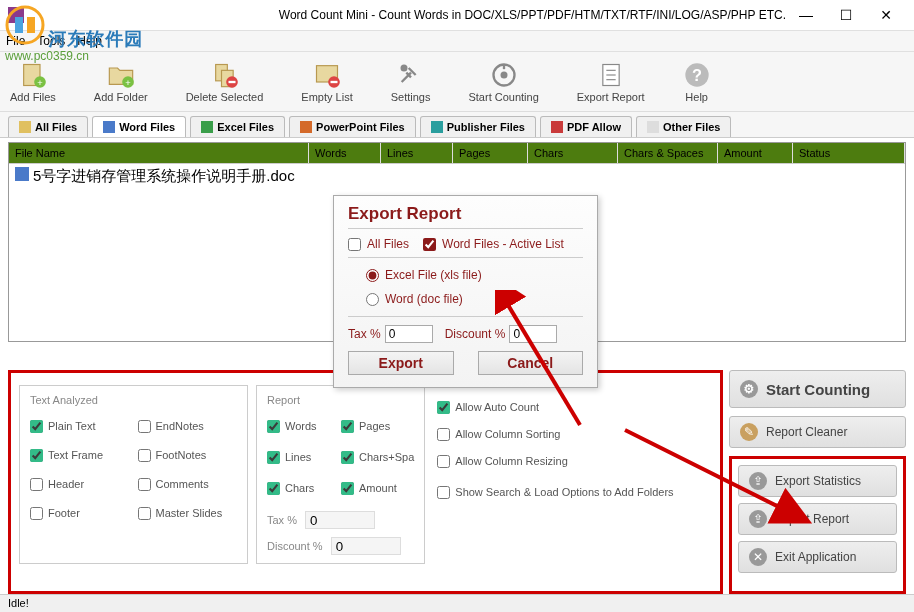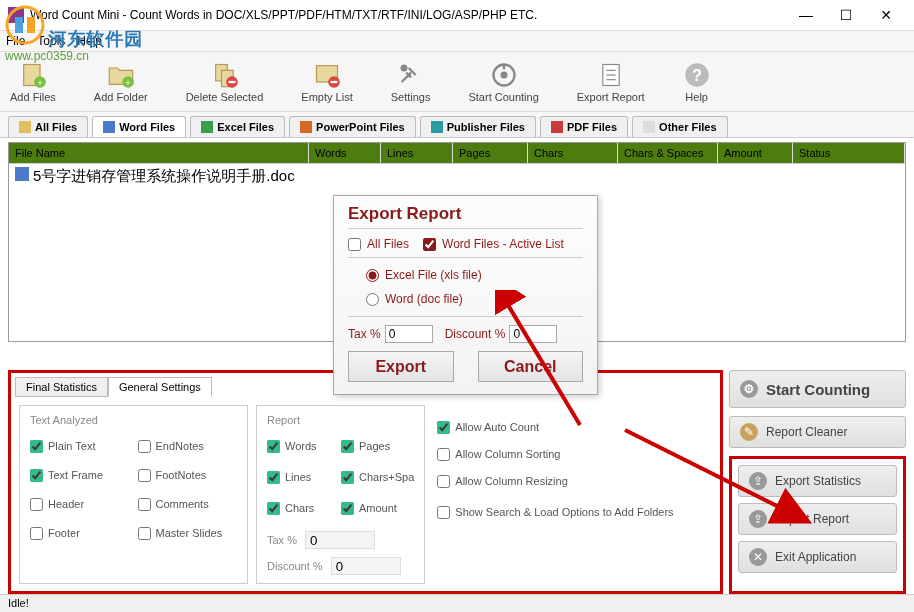--- a/index.html
+++ b/index.html
@@ -1,20 +1,20 @@
 <!DOCTYPE html>
 <html><head>
 <meta charset="utf-8">
 <style>
 * { box-sizing: border-box; margin: 0; padding: 0; font-family: "Segoe UI", Tahoma, sans-serif; }
 body { width: 914px; height: 612px; background: #fff; position: relative; overflow: hidden; font-size: 12px; }
 
 .titlebar { height: 30px; display: flex; align-items: center; padding: 0 8px; background: #fff; }
 .titlebar .icon { width: 16px; height: 16px; background: #8b3a8b; margin-right: 6px; }
-.titlebar .title { flex: 1; color: #000; font-size: 12px; }
+.titlebar .title { flex: 1; color: #000; font-size: 12px; text-align: right; }
 .titlebar .btn { width: 40px; height: 30px; display: flex; align-items: center; justify-content: center; color: #000; font-size: 14px; }
 
 .watermark { position: absolute; top: 5px; left: 5px; z-index: 50; pointer-events: none; }
 .watermark .logo { display: inline-block; width: 40px; height: 40px; }
 .watermark .txt { color: #2b7bb9; font-size: 18px; font-weight: bold; letter-spacing: 1px; }
 .watermark .url { color: #5a9e3a; font-size: 12px; margin-top: -2px; }
 
 .menubar { height: 22px; display: flex; align-items: center; padding: 0 6px; gap: 12px; background: #f6f6f6; border-top: 1px solid #e0e0e0; border-bottom: 1px solid #e0e0e0; }
 .menubar span { font-size: 12px; }
 
@@ -56,21 +56,21 @@
 .dialog { position: absolute; top: 195px; left: 333px; width: 265px; background: linear-gradient(#fdfdfd,#f3f3f3); border: 1px solid #aaa; box-shadow: 2px 2px 6px rgba(0,0,0,.2); padding: 8px 14px 12px; z-index: 60; }
 .dialog h2 { color: #8b1a1a; font-size: 17px; font-weight: bold; margin-bottom: 4px; }
 .dialog hr { border: none; border-top: 1px solid #ccc; margin: 4px 0 8px; }
 .dialog .drow { display: flex; align-items: center; gap: 6px; margin: 6px 0; font-size: 12px; color: #8b1a1a; }
 .dialog .drow input[type=checkbox] { accent-color: #8b1a1a; }
 .dialog .rad { margin: 10px 0 10px 18px; display: flex; align-items: center; gap: 6px; color: #8b1a1a; font-size: 12px; }
 .dialog .rad input { accent-color: #8b1a1a; }
 .dialog .nrow { display: flex; align-items: center; gap: 4px; margin: 8px 0; font-size: 12px; color: #8b1a1a; }
 .dialog .nrow input { width: 48px; height: 18px; border: 1px solid #aaa; padding: 0 3px; font-size: 12px; }
 .dialog .btns { display: flex; gap: 24px; margin-top: 6px; }
-.dialog .btns button { flex: 1; height: 31px; background: linear-gradient(#f4f4f4,#e4e4e4); border: 1px solid #aaa; color: #8b1a1a; font-weight: bold; font-size: 16px; }
+.dialog .btns button { flex: 1; height: 24px; background: linear-gradient(#f4f4f4,#e4e4e4); border: 1px solid #aaa; color: #8b1a1a; font-weight: bold; font-size: 14px; }
 
 .arrow { position: absolute; z-index: 70; pointer-events: none; }
 </style>
 </head>
 <body>
 
 <div class="watermark">
   <svg class="logo" viewBox="0 0 40 40">
       <circle cx="20" cy="20" r="18" fill="none" stroke="#f6a623" stroke-width="3"></circle>
       <rect x="10" y="12" width="8" height="16" fill="#4aa3e0"></rect>
@@ -189,21 +189,21 @@
   <div class="ftab">
       <svg class="dot" viewBox="0 0 12 12">
         <rect width="12" height="12" fill="#2a9e9e"></rect>
       </svg>
       <span>Publisher Files</span>
     </div>
   <div class="ftab">
       <svg class="dot" viewBox="0 0 12 12">
         <rect width="12" height="12" fill="#c93a3a"></rect>
       </svg>
-      <span>PDF Files</span>
+      <span>PDF Allow</span>
     </div>
   <div class="ftab">
       <svg class="dot" viewBox="0 0 12 12">
         <rect width="12" height="12" fill="#ddd"></rect>
       </svg>
       <span>Other Files</span>
     </div>
 </div>
 
 <div class="filelist">
@@ -218,24 +218,20 @@
     <div class="col-st">Status</div>
   </div>
   <div class="row">
     <span class="ficon"></span>
     <span>5号字进销存管理系统操作说明手册.doc</span>
   </div>
 </div>
 
 <div class="bottom">
   <div class="settingsbox">
-    <div class="stabs">
-      <div class="stab">Final Statistics</div>
-      <div class="stab active">General Settings</div>
-    </div>
     <div class="spanes">
       <div class="fieldset" style="width:230px">
         <div class="lgd">Text Analyzed</div>
         <div style="display:grid;grid-template-columns:1fr 1fr;gap:0 8px">
           <label class="chk">
               <input type="checkbox" checked="" style="">
               <span>Plain Text</span>
             </label>
           <label class="chk">
               <input type="checkbox" style="">

